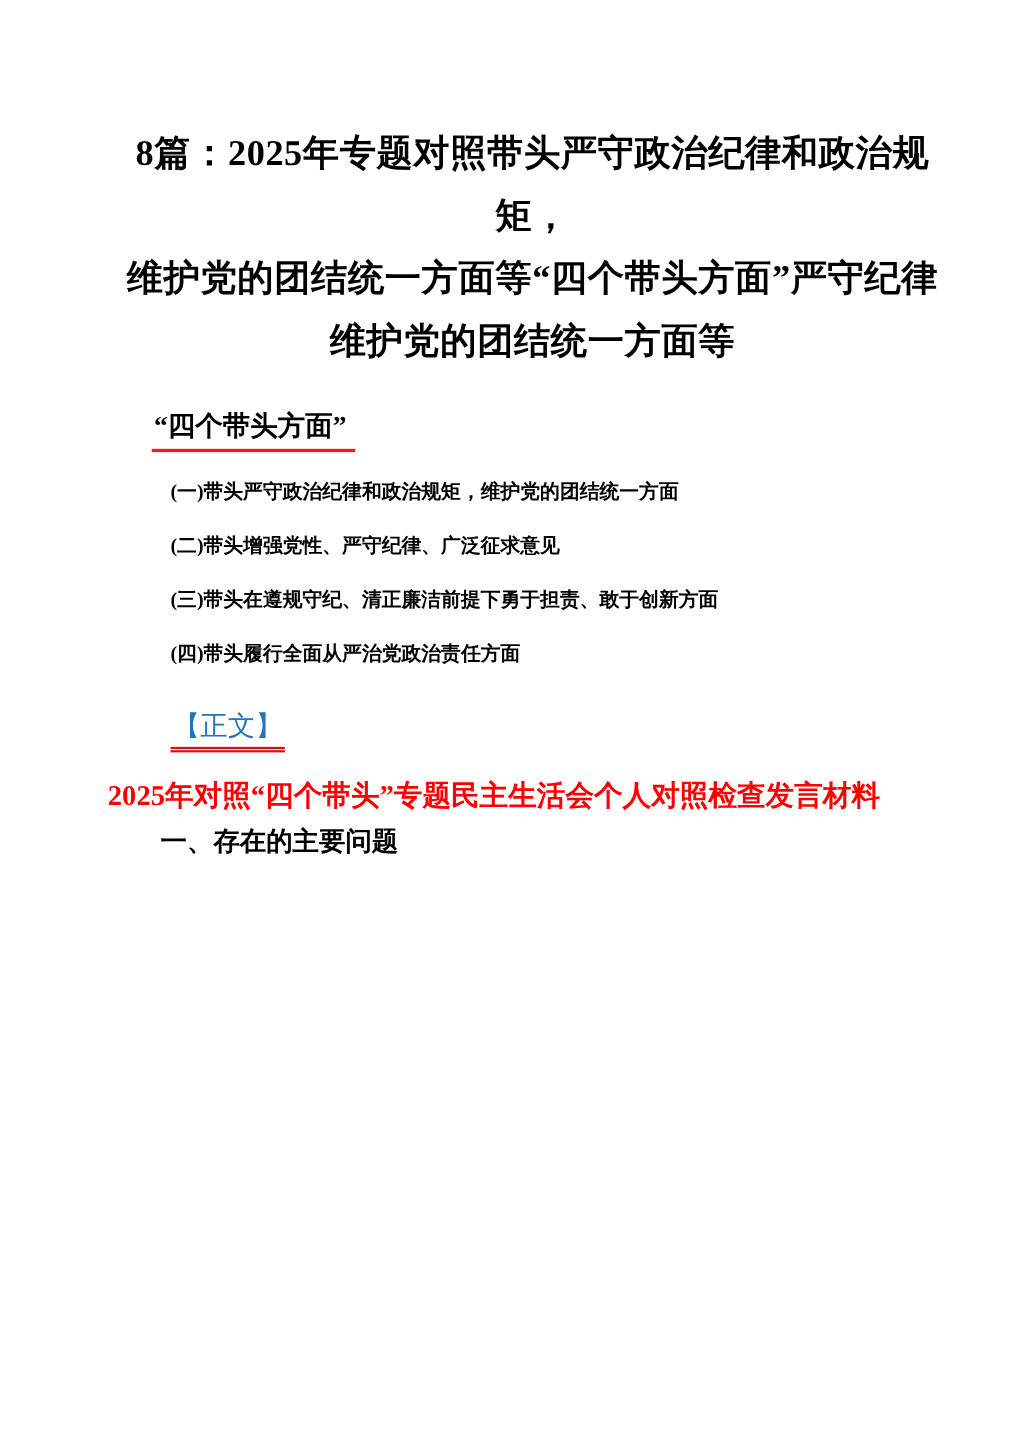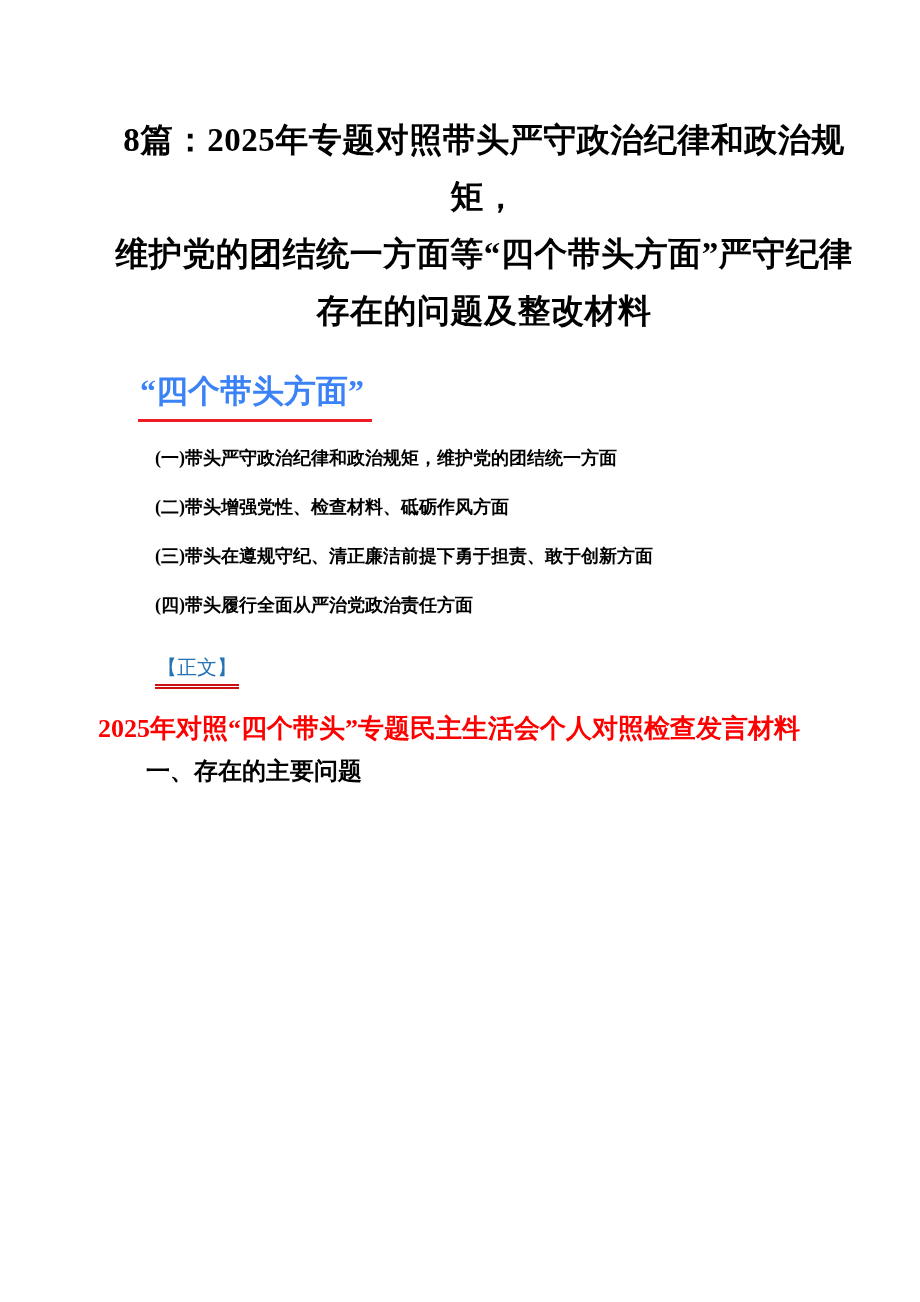--- a/index.html
+++ b/index.html
@@ -25,44 +25,44 @@
     line-height: 57px;
     font-weight: bold;
     letter-spacing: 0.5px;
   }
   .aspects-heading-wrap {
     margin-top: 30px;
     margin-left: 40px;
   }
   .aspects-heading {
     display: inline-block;
-    font-size: 32px;
+    font-size: 25px;
     font-weight: bold;
-    color: #3b82f6;
+    color: #000000;
     border-bottom: 3px solid #ed1c24;
     padding: 0 8px 5px 2px;
   }
   .aspects-list {
     margin-top: 24px;
   }
   .aspect-item {
     font-size: 18px;
     font-weight: bold;
     line-height: 25px;
     padding-left: 57px;
     margin: 24px 0;
     white-space: nowrap;
   }
   .zhengwen-wrap {
     margin-top: 36px;
     padding-left: 57px;
   }
   .zhengwen {
     display: inline-block;
-    font-size: 20px;
+    font-size: 25px;
     color: #2473b5;
     border-bottom: 5px double #cc1111;
     padding: 0 2px 3px 2px;
   }
   .red-heading {
     margin-top: 22px;
     text-align: left;
     font-size: 26px;
     font-weight: bold;
     color: #fe0000;
@@ -84,30 +84,30 @@
   }
 </style>
 </head>
 <body>
 
 <div class="page">
 
   <div class="doc-title">
     <div>8篇：2025年专题对照带头严守政治纪律和政治规矩，</div>
     <div>维护党的团结统一方面等“四个带头方面”严守纪律</div>
-    <div>存在的问题及整改材料</div>
+    <div>维护党的团结统一方面等</div>
   </div>
 
   <div class="aspects-heading-wrap">
     <span class="aspects-heading">“四个带头方面”</span>
   </div>
 
   <div class="aspects-list">
     <div class="aspect-item">(一)带头严守政治纪律和政治规矩，维护党的团结统一方面</div>
-    <div class="aspect-item">(二)带头增强党性、检查材料、砥砺作风方面</div>
+    <div class="aspect-item">(二)带头增强党性、严守纪律、广泛征求意见</div>
     <div class="aspect-item">(三)带头在遵规守纪、清正廉洁前提下勇于担责、敢于创新方面</div>
     <div class="aspect-item">(四)带头履行全面从严治党政治责任方面</div>
   </div>
 
   <div class="zhengwen-wrap">
     <span class="zhengwen">【正文】</span>
   </div>
 
   <div class="red-heading">2025年对照“四个带头”专题民主生活会个人对照检查发言材料</div>
 

